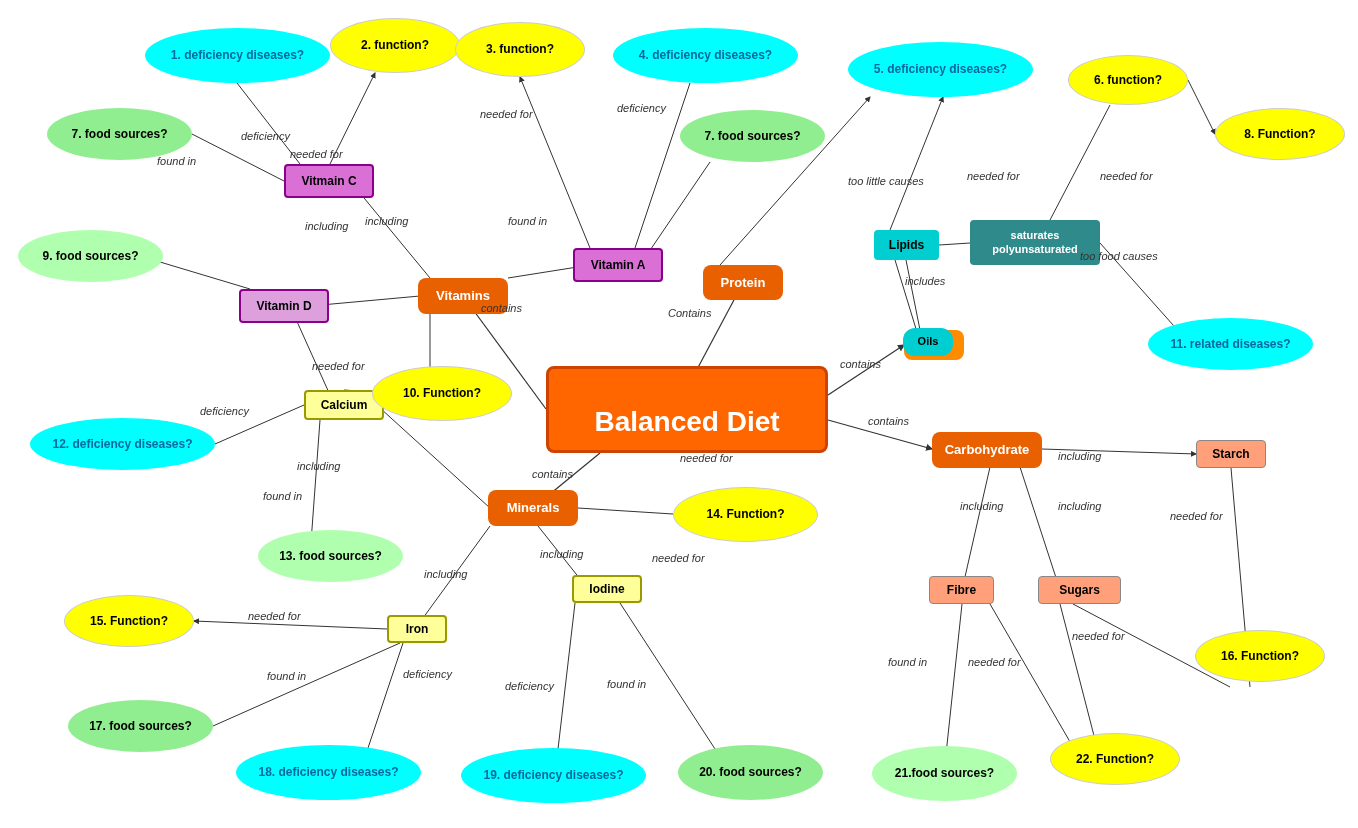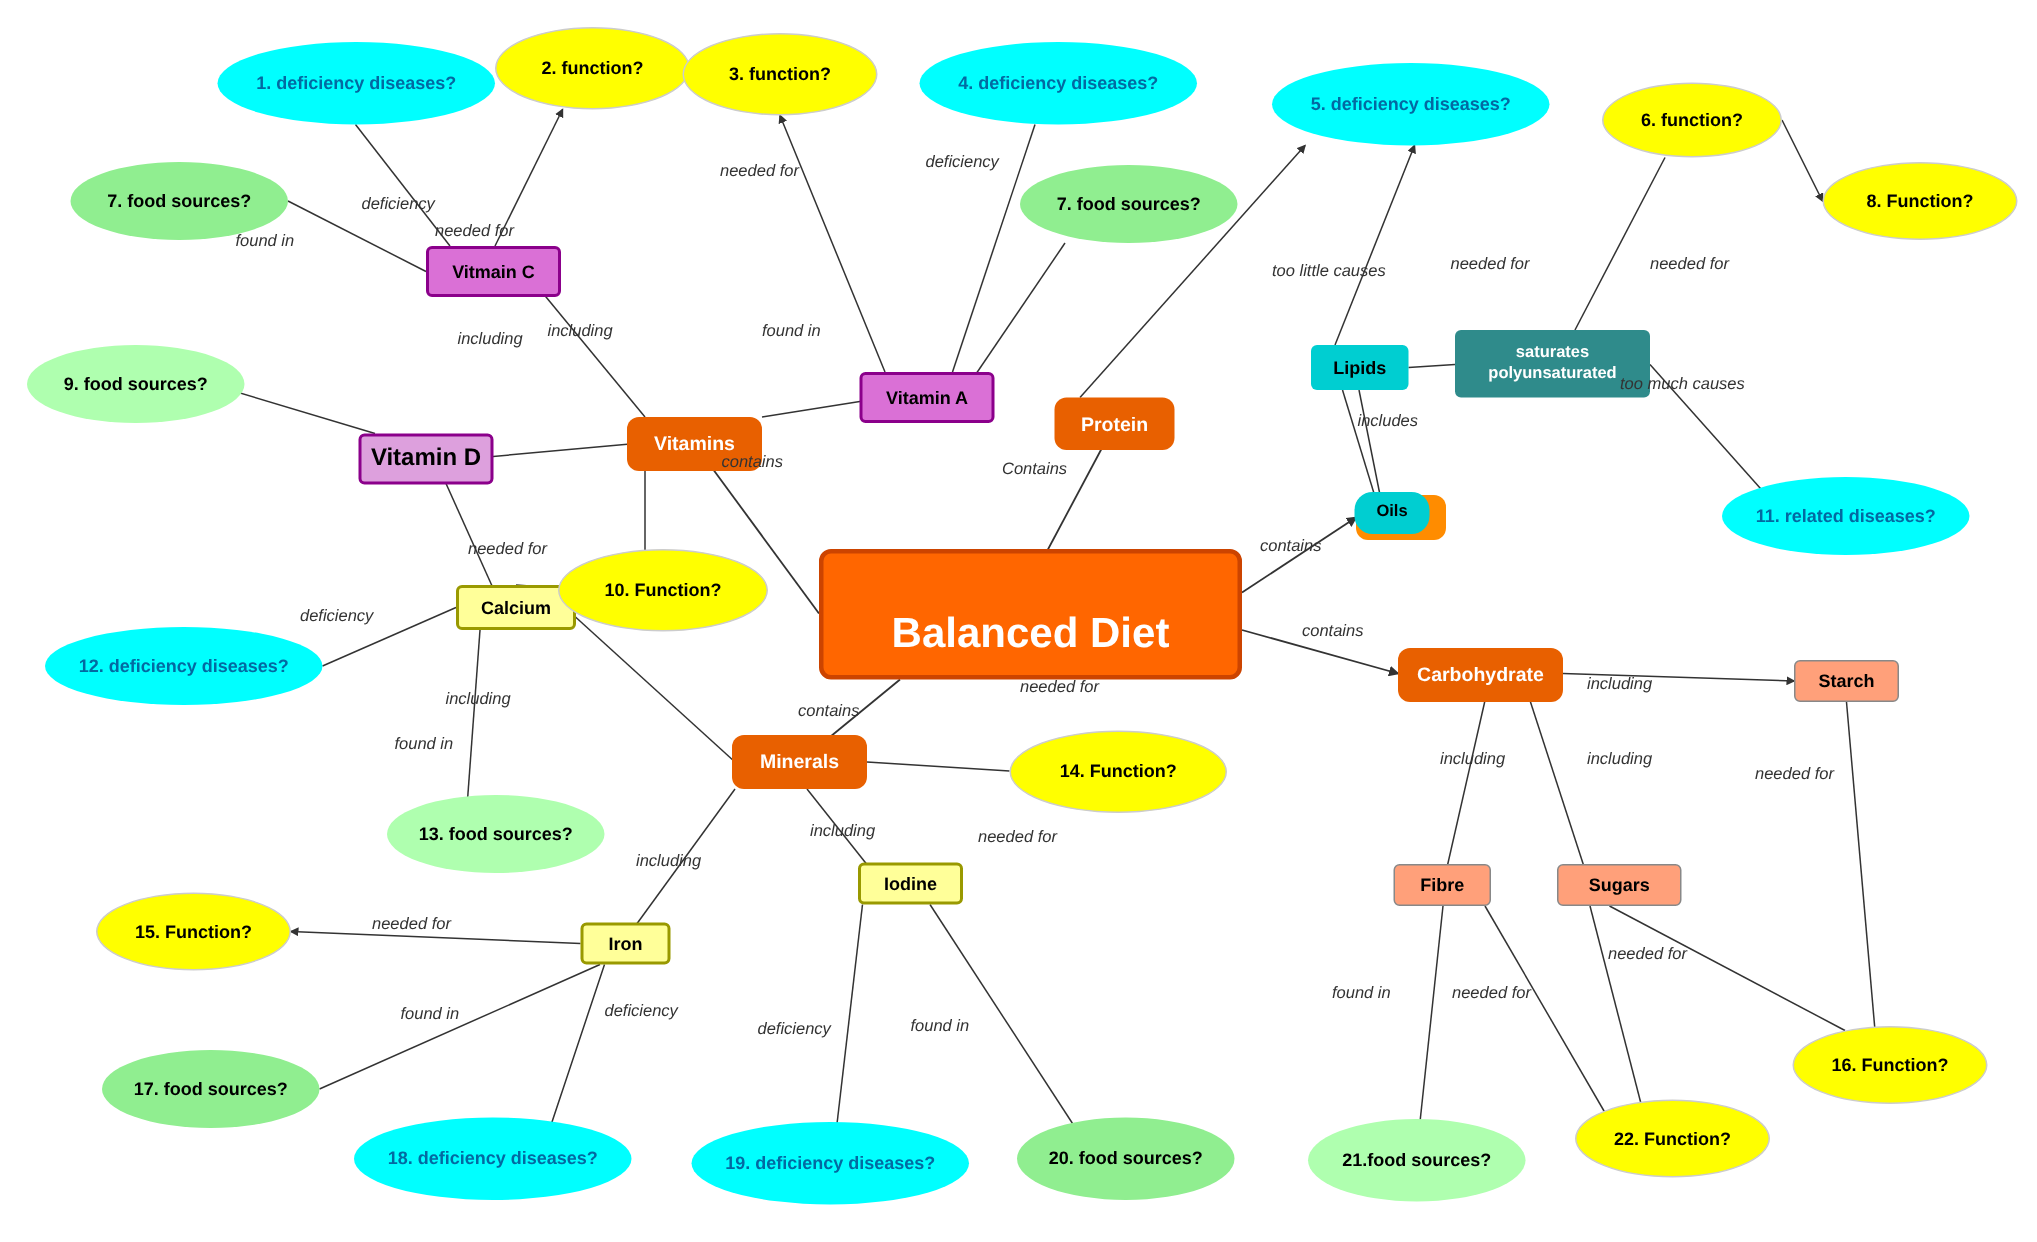--- a/index.html
+++ b/index.html
@@ -185,21 +185,21 @@
       </div>
       <div class="node rect-rounded color-orange-dark" style="left: 488px; top: 490px; width: 90px; height: 36px; font-size: 13px; line-height: 1.2; padding: 4px 6px;">
         <span style="white-space: pre-line;">Minerals</span>
       </div>
       <div class="node rect-rounded color-orange-dark" style="left: 932px; top: 432px; width: 110px; height: 36px; font-size: 13px; line-height: 1.2; padding: 4px 6px; align-items: center;">
         <span style="white-space: pre-line;">Carbohydrate</span>
       </div>
       <div class="node rect-sharp color-purple" style="left: 284px; top: 164px; width: 90px; height: 34px; font-size: 12px; line-height: 1.2; padding: 4px 6px;">
         <span style="white-space: pre-line;">Vitmain C</span>
       </div>
-      <div class="node rect-sharp color-purple2" style="left: 239px; top: 289px; width: 90px; height: 34px; font-size: 16px; line-height: 1.2; padding: 4px 6px;">
+      <div class="node rect-sharp color-purple2" style="left: 239px; top: 289px; width: 90px; height: 34px; font-size: 12px; line-height: 1.2; padding: 4px 6px;">
         <span style="white-space: pre-line;">Vitamin D</span>
       </div>
       <div class="node rect-sharp color-purple" style="left: 573px; top: 248px; width: 90px; height: 34px; font-size: 12px; line-height: 1.2; padding: 4px 6px;">
         <span style="white-space: pre-line;">Vitamin A</span>
       </div>
       <div class="node rect-sharp color-yellow-border" style="left: 304px; top: 390px; width: 80px; height: 30px; font-size: 12px; line-height: 1.2; padding: 4px 6px;">
         <span style="white-space: pre-line;">Calcium</span>
       </div>
       <div class="node rect-sharp color-yellow-border" style="left: 387px; top: 615px; width: 60px; height: 28px; font-size: 12px; line-height: 1.2; padding: 4px 6px;">
         <span style="white-space: pre-line;">Iron</span>
@@ -267,21 +267,21 @@
       </div>
       <div class="node ellipse color-green-mint" style="left: 258px; top: 530px; width: 145px; height: 52px; font-size: 12px; line-height: 1.2; padding: 4px 6px;">
         <span style="white-space: pre-line;">13.  food sources?</span>
       </div>
       <div class="node ellipse color-yellow" style="left: 673px; top: 487px; width: 145px; height: 55px; font-size: 12px; line-height: 1.2; padding: 4px 6px;">
         <span style="white-space: pre-line;">14.  Function?</span>
       </div>
       <div class="node ellipse color-yellow" style="left: 64px; top: 595px; width: 130px; height: 52px; font-size: 12px; line-height: 1.2; padding: 4px 6px;">
         <span style="white-space: pre-line; text-align: center;">15.  Function?</span>
       </div>
-      <div class="node ellipse color-yellow" style="left: 1195px; top: 684px; width: 130px; height: 52px; font-size: 12px; line-height: 1.2; padding: 4px 6px;">
+      <div class="node ellipse color-yellow" style="left: 1195px; top: 630px; width: 130px; height: 52px; font-size: 12px; line-height: 1.2; padding: 4px 6px;">
         <span style="white-space: pre-line;">16.  Function?</span>
       </div>
       <div class="node ellipse color-green-light" style="left: 68px; top: 700px; width: 145px; height: 52px; font-size: 12px; line-height: 1.2; padding: 4px 6px;">
         <span style="white-space: pre-line;">17.  food sources?</span>
       </div>
       <div class="node ellipse color-cyan" style="left: 236px; top: 745px; width: 185px; height: 55px; font-size: 12px; line-height: 1.2; padding: 4px 6px;">
         <span style="white-space: pre-line;">18.  deficiency diseases?</span>
       </div>
       <div class="node ellipse color-cyan" style="left: 461px; top: 748px; width: 185px; height: 55px; font-size: 12px; line-height: 1.2; padding: 4px 6px;">
         <span style="white-space: pre-line;">19.  deficiency diseases?</span>
@@ -319,21 +319,21 @@
       <div class="label-text" style="left: 267px; top: 670px;">found in</div>
       <div class="label-text" style="left: 248px; top: 610px;">needed for</div>
       <div class="label-text" style="left: 505px; top: 680px;">deficiency</div>
       <div class="label-text" style="left: 607px; top: 678px;">found in</div>
       <div class="label-text" style="left: 508px; top: 215px;">found in</div>
       <div class="label-text" style="left: 617px; top: 102px;">deficiency</div>
       <div class="label-text" style="left: 480px; top: 108px;">needed for</div>
       <div class="label-text" style="left: 967px; top: 170px;">needed for</div>
       <div class="label-text" style="left: 1100px; top: 170px;">needed for</div>
       <div class="label-text" style="left: 848px; top: 175px;">too little causes</div>
-      <div class="label-text" style="left: 1080px; top: 250px;">too much causes</div>
+      <div class="label-text" style="left: 1080px; top: 250px;">too food causes</div>
       <div class="label-text" style="left: 905px; top: 275px;">includes</div>
       <div class="label-text" style="left: 1058px; top: 450px;">including</div>
       <div class="label-text" style="left: 960px; top: 500px;">including</div>
       <div class="label-text" style="left: 1058px; top: 500px;">including</div>
       <div class="label-text" style="left: 1170px; top: 510px;">needed for</div>
       <div class="label-text" style="left: 888px; top: 656px;">found in</div>
       <div class="label-text" style="left: 968px; top: 656px;">needed for</div>
       <div class="label-text" style="left: 1072px; top: 630px;">needed for</div>
       <div class="label-text" style="left: 680px; top: 452px;">needed for</div>
     </div>

